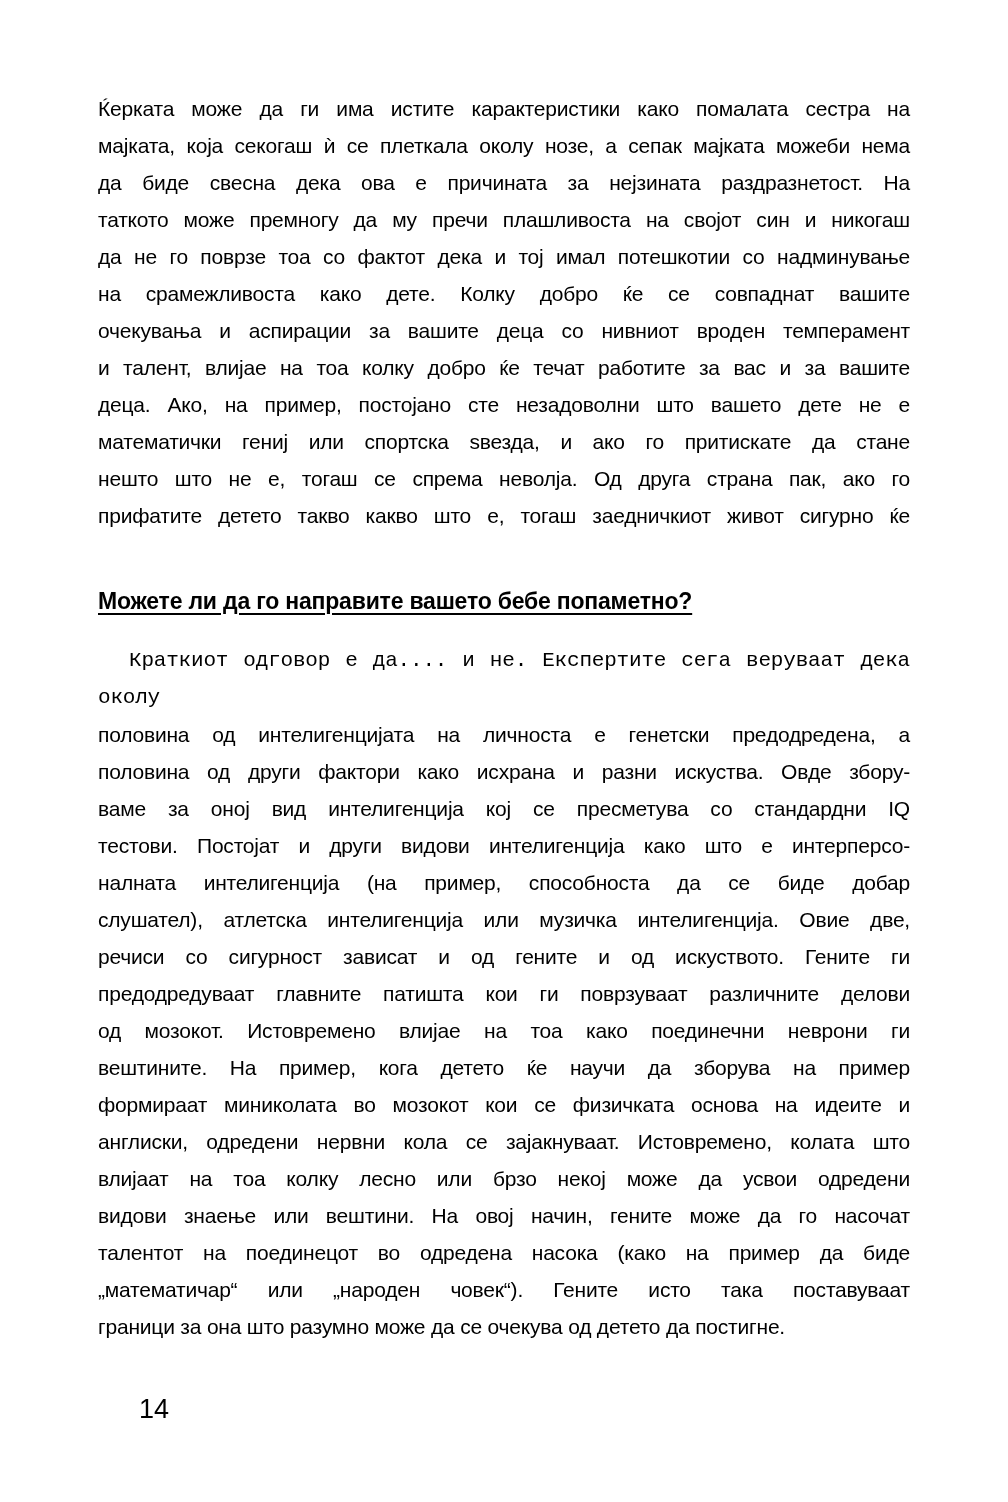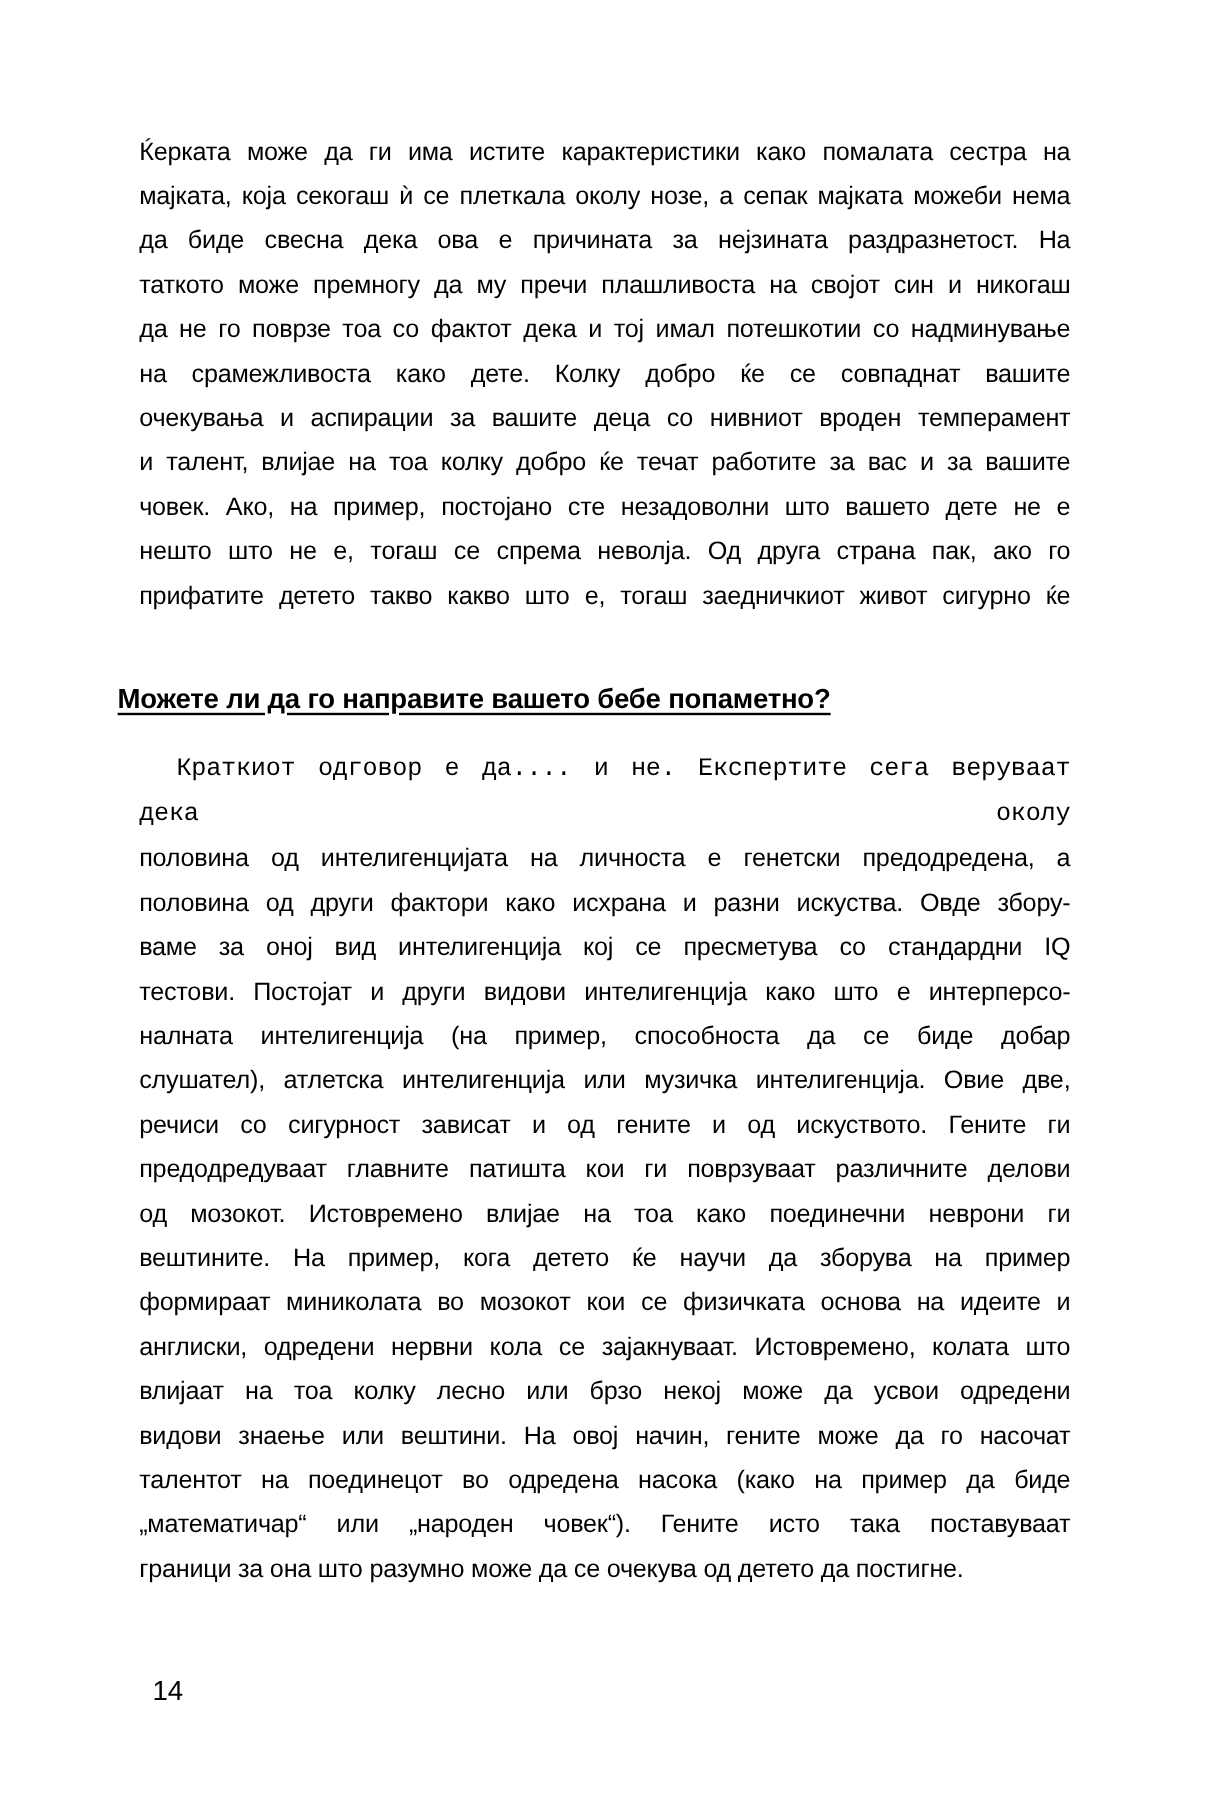--- a/index.html
+++ b/index.html
@@ -16,21 +16,21 @@
     font-family: "Liberation Sans", sans-serif;
     overflow: hidden;
   }
   .textblock {
     position: absolute;
     left: 98px;
     top: 90px;
     width: 812px;
   }
   .paragraph {
-    margin: 18px;
+    margin: 0;
   }
   .line {
     font-size: 21px;
     line-height: 37px;
     letter-spacing: -0.2px;
     text-align: justify;
     text-align-last: justify;
     -moz-text-align-last: justify;
     white-space: normal;
   }
@@ -46,41 +46,42 @@
     font-size: 23px;
     line-height: 30px;
     font-weight: bold;
     text-decoration: underline;
     text-underline-offset: 4px;
     margin: 52px 0 26px 0;
     letter-spacing: -0.2px;
   }
   .page-number {
     position: absolute;
-    left: 127px;
+    left: 139px;
     top: 1394px;
-    font-size: 23px;
+    font-size: 27px;
     line-height: 30px;
   }
 </style>
 </head>
 <body>
 
 <div class="page">
   <div class="textblock">
     <div class="paragraph">
         <div class="line">Ќерката може да ги има истите карактеристики како помалата сестра на</div>
         <div class="line">мајката, која секогаш ѝ се плеткала околу нозе, а сепак мајката можеби нема</div>
         <div class="line">да биде свесна дека ова е причината за нејзината раздразнетост. На</div>
         <div class="line">таткото може премногу да му пречи плашливоста на својот син и никогаш</div>
         <div class="line">да не го поврзе тоа со фактот дека и тој имал потешкотии со надминување</div>
         <div class="line">на срамежливоста како дете. Колку добро ќе се совпаднат вашите</div>
         <div class="line">очекувања и аспирации за вашите деца со нивниот вроден темперамент</div>
         <div class="line">и талент, влијае на тоа колку добро ќе течат работите за вас и за вашите</div>
-        <div class="line">човек. Ако, на пример, постојано сте незадоволни што вашето дете не е</div>
+        <div class="line">деца. Ако, на пример, постојано сте незадоволни што вашето дете не е</div>
+        <div class="line">математички гениј или спортска ѕвезда, и ако го притискате да стане</div>
         <div class="line">нешто што не е, тогаш се спрема неволја. Од друга страна пак, ако го</div>
         <div class="line">прифатите детето такво какво што е, тогаш заедничкиот живот сигурно ќе</div>
       </div>
     <div class="heading">Можете ли да го направите вашето бебе попаметно?</div>
     <div class="paragraph indent-first">
         <div class="line">Краткиот одговор е да.... и не. Експертите сега веруваат дека околу</div>
         <div class="line">половина од интелигенцијата на личноста е генетски предодредена, а</div>
         <div class="line">половина од други фактори како исхрана и разни искуства. Овде збору-</div>
         <div class="line">ваме за оној вид интелигенција кој се пресметува со стандардни IQ</div>
         <div class="line">тестови. Постојат и други видови интелигенција како што е интерперсо-</div>

